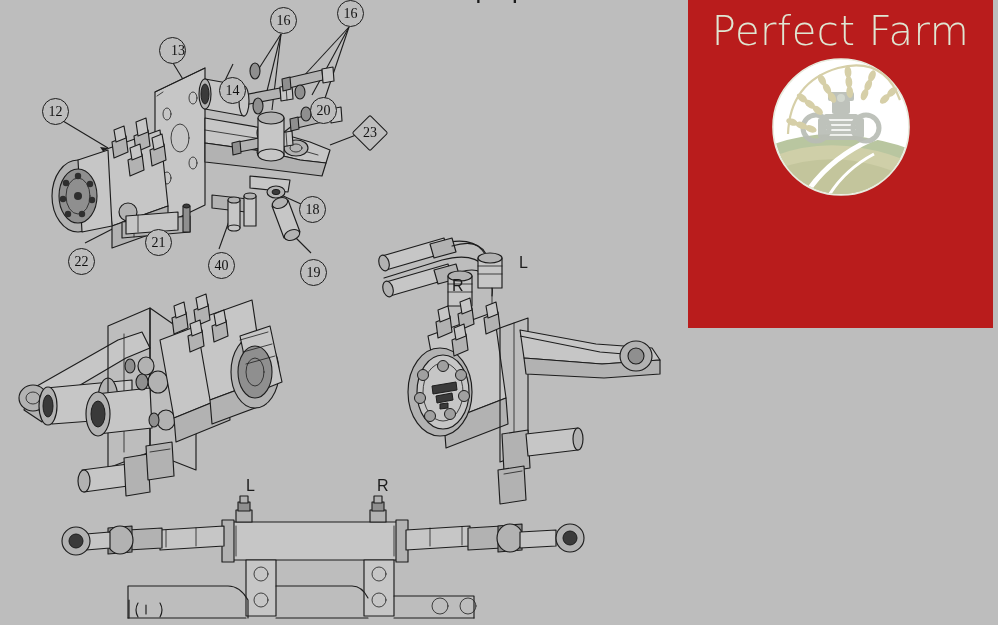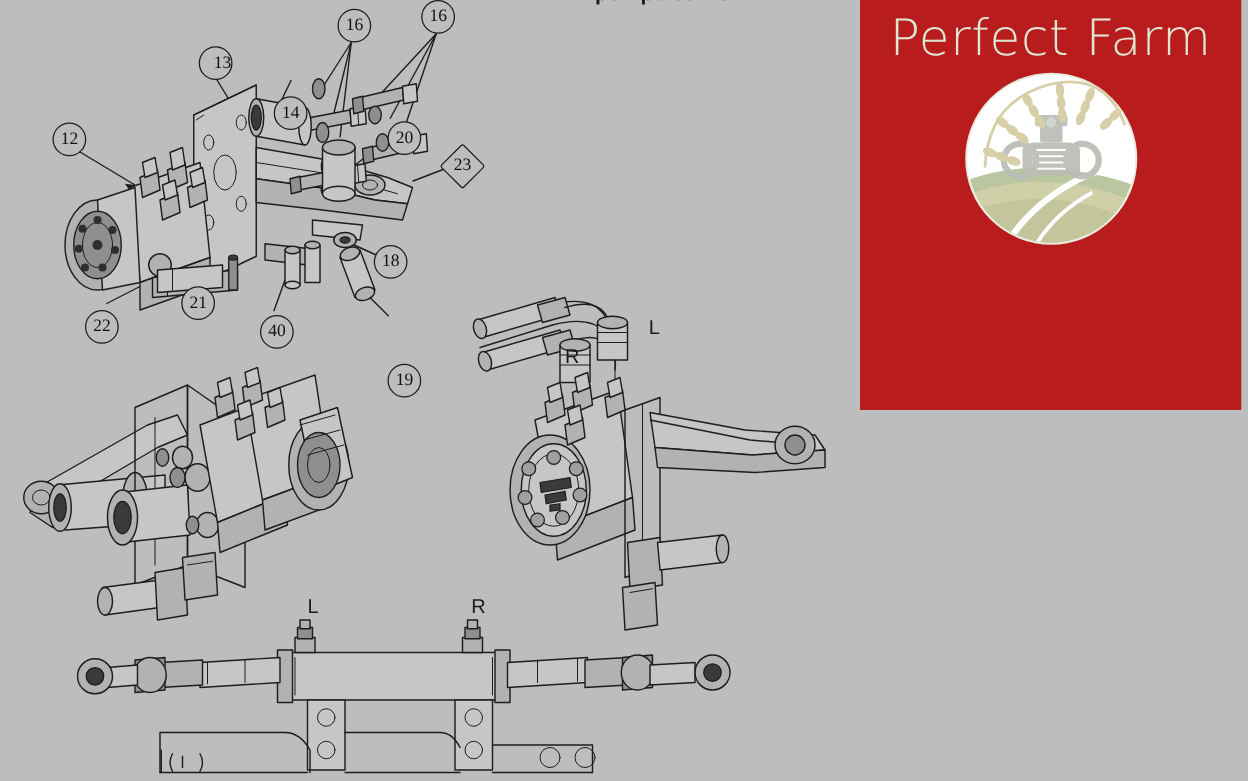--- a/index.html
+++ b/index.html
@@ -486,21 +486,21 @@
     </div>
   <div class="callout" style="left:337px; top:0px;">
       <span>16</span>
     </div>
   <div class="callout" style="left:310px; top:97px;">
       <span>20</span>
     </div>
   <div class="callout" style="left:299px; top:196px;font-family:Liberation Serif, serif;">
       <span>18</span>
     </div>
-  <div class="callout" style="left:310px; top:259px;margin-top:32px;">
+  <div class="callout" style="left:300px; top:259px;">
       <span>19</span>
     </div>
   <div class="callout" style="left:208px; top:252px;">
       <span>40</span>
     </div>
   <div class="callout" style="left:145px; top:229px;">
       <span>21</span>
     </div>
   <div class="callout" style="left:68px; top:248px;">
       <span>22</span>

